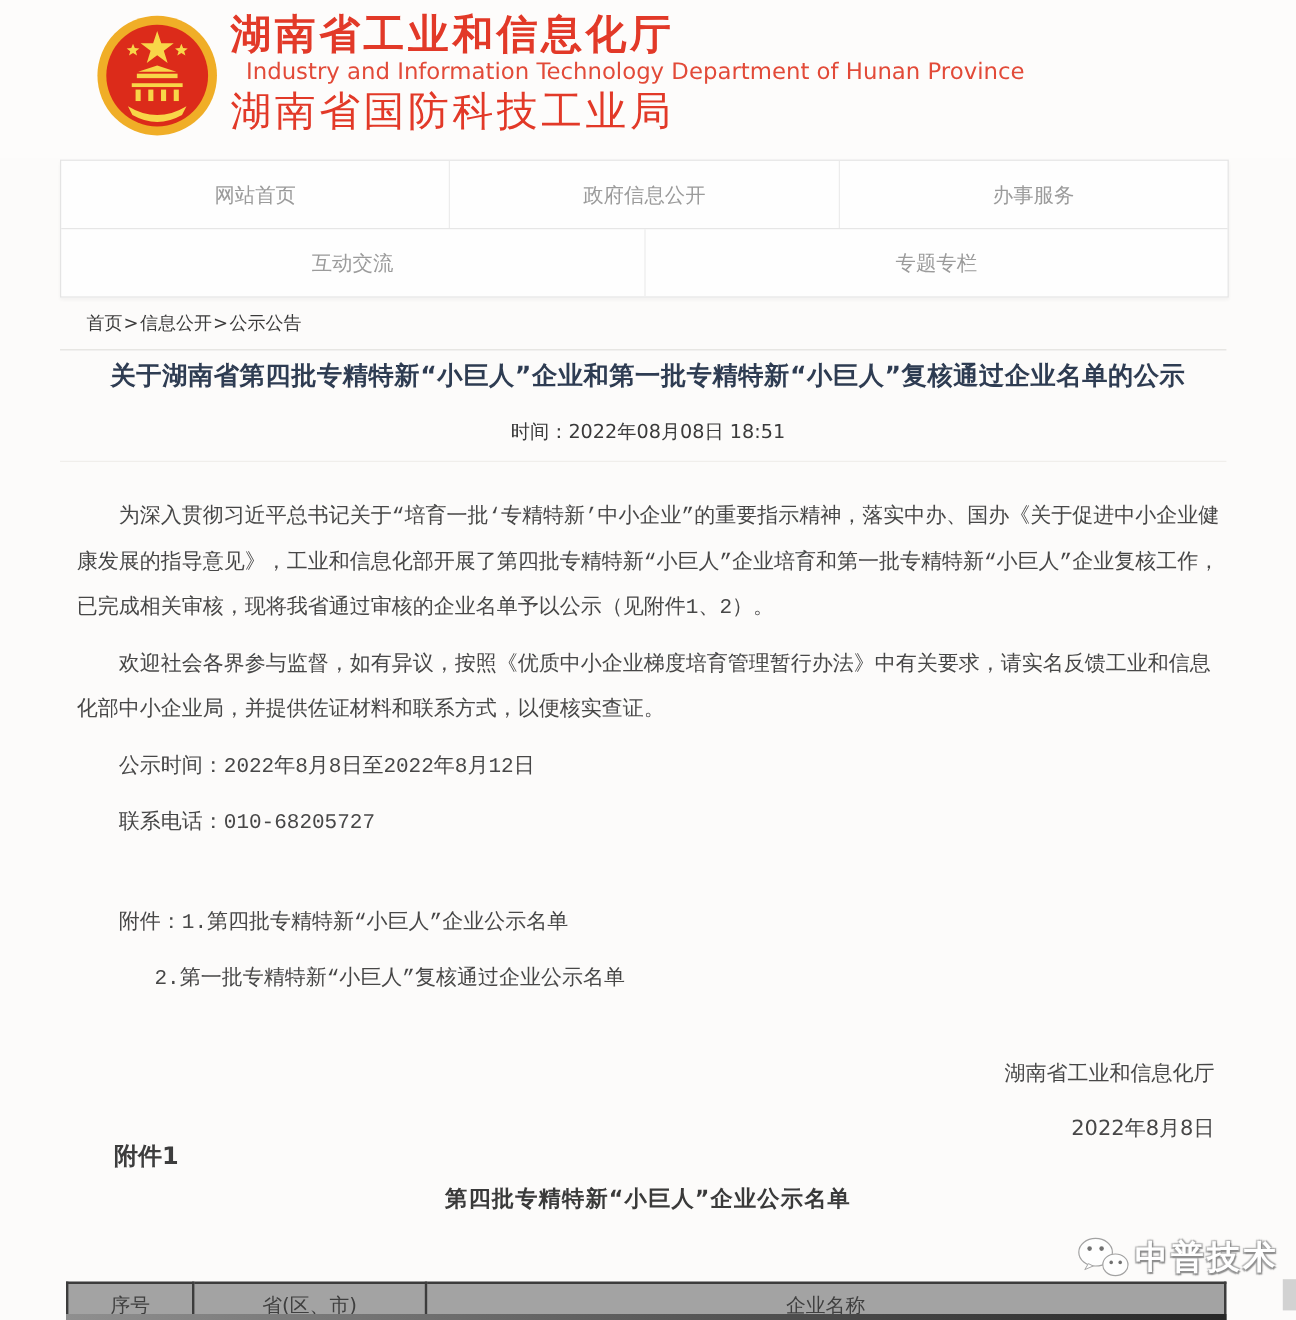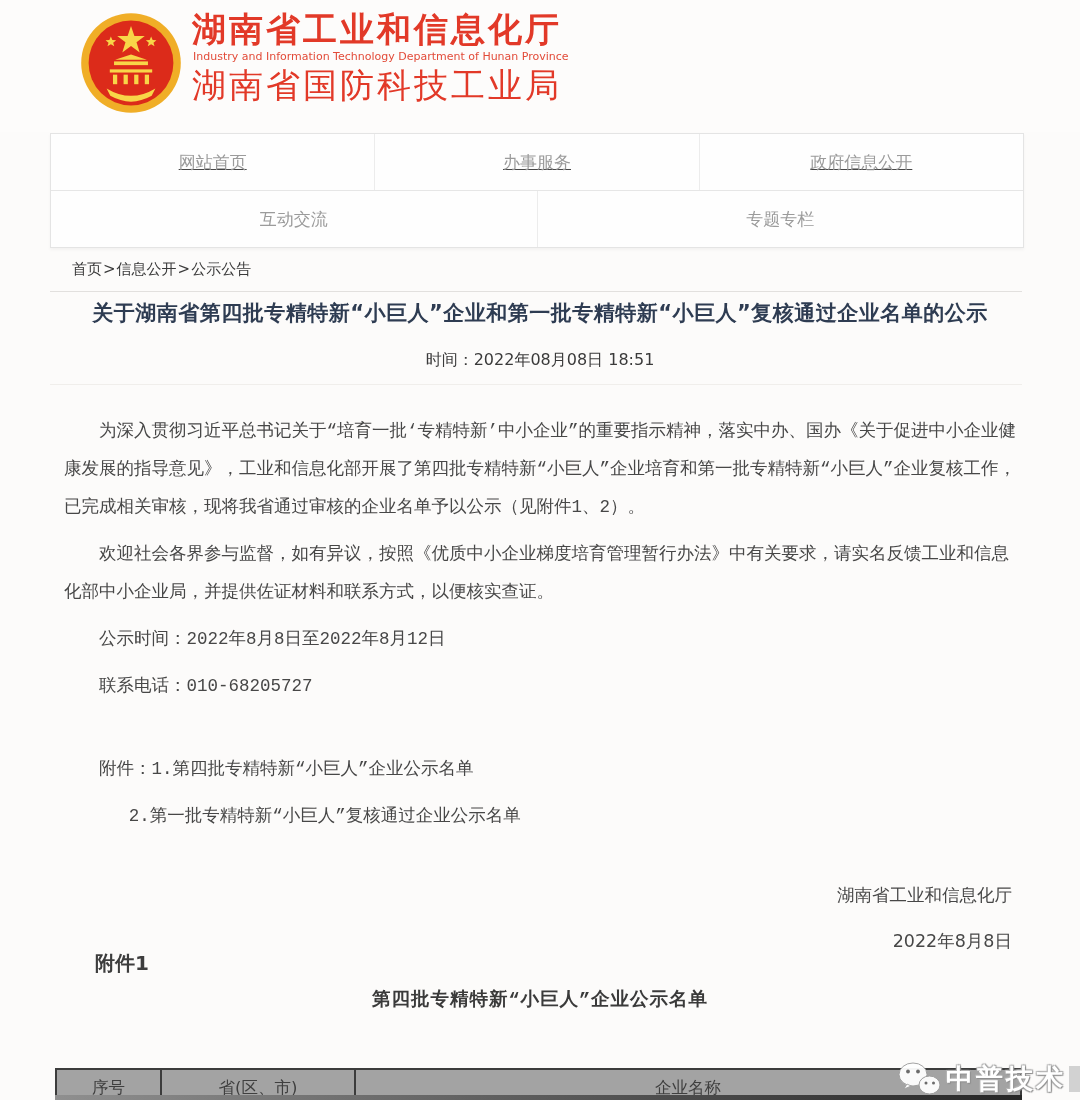--- a/index.html
+++ b/index.html
@@ -9,27 +9,27 @@
     overflow:hidden;
     background:#fcfbfa;
     font-family:"DejaVu Sans","Liberation Sans",sans-serif;
     color:#474747;
   }
   
   .site-header{position:absolute;top:0;left:0;width:1080px;height:132px;background:#fdfcfb;}
   .emblem{position:absolute;left:78px;top:10px;width:106px;height:106px;}
   .org-block{position:absolute;left:192px;top:12px;line-height:1;}
   .org-primary{font-size:34px;font-weight:bold;color:#e23928;letter-spacing:3px;}
-  .org-english{font-size:11px;color:#e24a38;margin:5px 0 6px 1px;letter-spacing:0px;}
+  .org-english{font-size:19px;color:#e24a38;margin:5px 0 6px 13px;letter-spacing:0px;}
   .org-secondary{font-size:34px;font-weight:normal;color:#e23928;letter-spacing:3px;}
   
   .main-nav{position:absolute;left:50px;top:133px;width:972px;background:#fefefe;
     border:1px solid #e4e4e4;box-shadow:0 2px 3px rgba(0,0,0,0.04);}
   .nav-row{display:flex;height:56px;}
-  .nav-row.first{border-bottom:1px solid #e6e6e6;text-decoration:underline;}
+  .nav-row.first{border-bottom:1px solid #e6e6e6;}
   .nav-cell{flex:1;display:flex;align-items:center;justify-content:center;
     font-size:17px;color:#9b9b9b;border-right:1px solid #ececec;cursor:pointer;}
   .nav-cell:last-child{border-right:none;}
   
   .breadcrumb{position:absolute;left:72px;top:260px;font-size:15px;color:#3a3a3a;}
   .breadcrumb span{cursor:pointer;}
   .crumb-sep{margin:0 1px;cursor:default;}
   .breadcrumb-divider{position:absolute;left:50px;top:291px;width:972px;height:1px;background:#e2e0de;}
   
   .page-title{position:absolute;left:40px;top:299px;width:1000px;text-align:center;
@@ -40,34 +40,34 @@
   
   .article-body{position:absolute;left:64px;top:412px;width:952px;font-size:17.5px;color:#474747;}
   .article-body p{margin:0 0 9px 0;line-height:38px;text-indent:2em;font-family:Liberation Mono, monospace;}
   .article-body p.attach-line2{text-indent:3.7em;}
   .para-spacer{height:36px;}
   .signature{position:absolute;right:68px;top:872px;text-align:right;
     font-size:17.5px;color:#474747;line-height:46px;}
   
   .attachment-label{position:absolute;left:95px;top:950px;font-size:20px;font-weight:600;color:#3d3d3d;}
   .table-title{position:absolute;left:0;top:986px;width:1080px;text-align:center;
-    font-size:18.5px;font-weight:bold;color:#3a3a3a;letter-spacing:1px;font-family:Liberation Mono, monospace;}
+    font-size:18.5px;font-weight:bold;color:#3a3a3a;letter-spacing:1px;}
   table.enterprise-table{position:absolute;left:55px;top:1068px;width:967px;
     border-collapse:collapse;background:#a3a3a3;}
   .enterprise-table th,.enterprise-table td{border:2px solid #3c3c3c;font-weight:normal;
     font-size:16.5px;color:#3f3f3f;text-align:center;padding:0;}
   .enterprise-table th{height:36px;border-bottom-width:3px;}
   .enterprise-table td{height:27px;font-size:16px;padding-left:41px;}
   .col-no{width:103px;}
   .col-region{width:192px;}
   td.cell-company{text-align:left;padding-left:8px;}
   .next-row-strip{position:absolute;left:55px;top:1095px;width:967px;height:5px;
     background:linear-gradient(to right,#8f8f8f,#262626);}
   
-  .watermark{position:absolute;left:896px;top:1030px;display:flex;align-items:center;z-index:5;margin-top:31px;}
+  .watermark{position:absolute;left:896px;top:1030px;display:flex;align-items:center;z-index:5;}
   .watermark-icon{width:46px;height:36px;opacity:0.95;}
   .watermark-text{font-size:27px;font-weight:bold;color:#ffffff;letter-spacing:3px;margin-left:4px;
     text-shadow:1px 1px 1px #8d8d8d,-1px -1px 1px #b5b5b5,1px -1px 1px #a5a5a5,-1px 1px 1px #a5a5a5;}
   .right-edge-block{position:absolute;right:0;top:1066px;width:11px;height:26px;background:#d2d2d2;}
 </style>
 </head>
 <body>
 
 <div class="site-header">
   <svg class="emblem" viewBox="0 0 100 100">
@@ -88,22 +88,22 @@
   <div class="org-block">
     <div class="org-primary">湖南省工业和信息化厅</div>
     <div class="org-english">Industry and Information Technology Department of Hunan Province</div>
     <div class="org-secondary">湖南省国防科技工业局</div>
   </div>
 </div>
 
 <div class="main-nav">
   <div class="nav-row first">
     <div class="nav-cell">网站首页</div>
+    <div class="nav-cell">政府信息公开</div>
     <div class="nav-cell">办事服务</div>
-    <div class="nav-cell">政府信息公开</div>
   </div>
   <div class="nav-row">
     <div class="nav-cell">互动交流</div>
     <div class="nav-cell">专题专栏</div>
   </div>
 </div>
 
 <div class="breadcrumb">
   <span>首页</span><span class="crumb-sep">&gt;</span><span>信息公开</span><span class="crumb-sep">&gt;</span><span>公示公告</span>
 </div>

